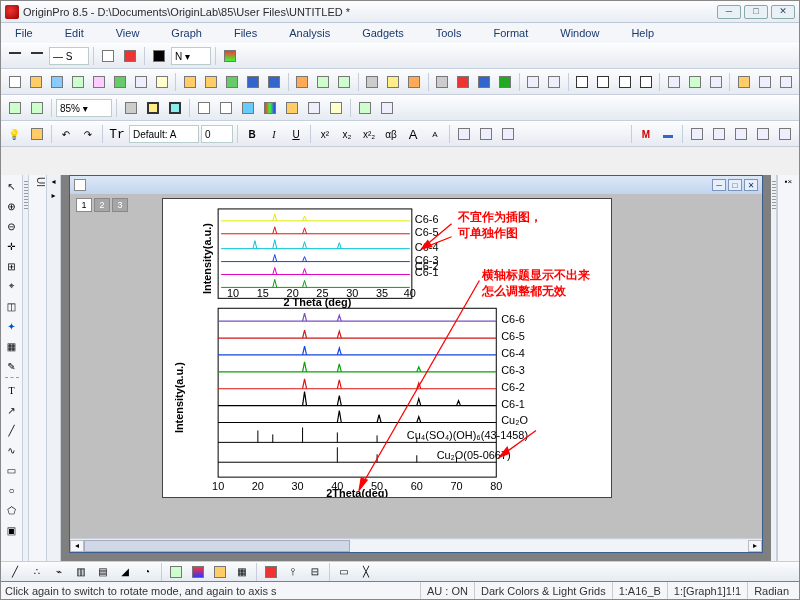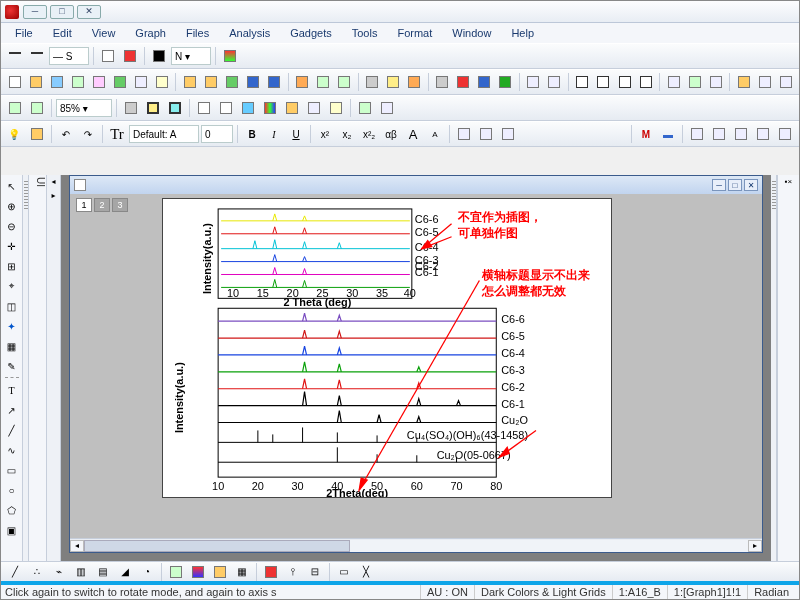--- a/index.html
+++ b/index.html
@@ -2,21 +2,21 @@
 <html><head>
 <meta charset="utf-8">
 <style>
 *{margin:0;padding:0;box-sizing:border-box;font-family:"Microsoft YaHei",Tahoma,sans-serif;font-size:11px;-webkit-user-select:none}
 body{background:#f0f0f0;width:800px;height:600px;overflow:hidden;position:relative;border:1px solid #888}
 .titlebar{height:22px;background:linear-gradient(#fdfdfe,#e8edf4);display:flex;align-items:center;padding:0 4px;border-bottom:1px solid #bcc7d8}
 .titlebar .logo{width:14px;height:14px;background:radial-gradient(circle at 40% 40%,#e33,#900);border-radius:2px;margin-right:4px}
 .titlebar .title{flex:1;color:#2a2a2a}
 .winbtns{display:flex;gap:3px}
 .winbtn{width:24px;height:14px;border:1px solid #8aa;background:#e9f1f7;border-radius:2px;display:flex;align-items:center;justify-content:center;color:#346;font-size:9px;line-height:1}
-.menubar{height:20px;background:#f4f6fa;display:flex;align-items:center;padding:0 4px;gap:0}
+.menubar{height:20px;background:#f4f6fa;display:flex;align-items:center;padding:0 4px;gap:12px}
 .menubar span{padding:2px 10px;color:#1a3a6e;cursor:default}
 .toolbar{height:26px;background:linear-gradient(#fbfcfd,#e6ebf2);border-top:1px solid #fff;border-bottom:1px solid #c6cedb;display:flex;align-items:center;padding:0 4px;gap:2px}
 .tbtn{width:20px;height:20px;border:1px solid transparent;display:flex;align-items:center;justify-content:center;font-size:10px;border-radius:2px}
 .tsep{width:1px;height:18px;background:#c6cedb;margin:0 2px}
 .tsel{height:18px;border:1px solid #bcc;background:#fff;padding:0 3px;font-size:10px;display:flex;align-items:center;min-width:40px}
 .ico{width:14px;height:14px;display:inline-block}
 .workspace{position:absolute;top:174px;bottom:38px;left:0;right:0;display:flex}
 .leftbar{width:22px;background:#f4f6fa;border-right:1px solid #c6cedb;display:flex;flex-direction:column;align-items:center;padding-top:2px;gap:2px}
 .leftbar .tbtn{width:18px;height:18px}
 .pegrip{width:6px;background:#eef1f6;border-right:1px solid #c6cedb;position:relative}
@@ -34,31 +34,32 @@
 .pagetabs{position:absolute;left:6px;top:4px;display:flex;gap:2px}
 .pagetabs div{width:16px;height:14px;background:#a6a6a6;color:#fff;font-size:9px;display:flex;align-items:center;justify-content:center;border:1px solid #888}
 .pagetabs div.active{background:#fff;color:#000}
 .plot{position:absolute;left:92px;top:4px;width:450px;height:300px;background:#fff;border:1px solid #444}
 .plot svg{width:100%;height:100%}
 .hscroll{position:absolute;left:0;right:0;bottom:0;height:14px;background:#e9edf3;border-top:1px solid #c6cedb;display:flex;align-items:center}
 .hscroll .arrow{width:14px;height:12px;background:#f4f6fa;border:1px solid #bbb;font-size:8px;display:flex;align-items:center;justify-content:center}
 .hscroll .track{flex:1;height:12px;background:#f0f3f8;position:relative}
 .hscroll .thumb{position:absolute;left:0;width:40%;height:100%;background:#cfd8e6;border:1px solid #aab}
 .bottombar{position:absolute;left:0;right:0;bottom:18px;height:20px;background:linear-gradient(#fbfcfd,#e6ebf2);border-top:1px solid #c6cedb;display:flex;align-items:center;padding:0 4px;gap:2px}
-.statusbar{position:absolute;left:0;right:0;bottom:0;height:18px;background:#f4f6fa;border-top:4px solid #0ea5e9;display:flex;align-items:center;padding:0 4px;font-size:10px;color:#333}
+.statusbar{position:absolute;left:0;right:0;bottom:0;height:18px;background:#f4f6fa;border-top:1px solid #0ea5e9;display:flex;align-items:center;padding:0 4px;font-size:10px;color:#333}
 .statusbar .cell{padding:0 6px;border-left:1px solid #ccc;height:100%;display:flex;align-items:center}
 .statusbar .stretch{flex:1}
 .annot{position:absolute;color:#f00;font-size:12px;font-weight:bold;line-height:1.3}
 .chip{width:12px;height:12px;border:1px solid #777}
 </style>
 </head>
 <body>
 
 <div class="titlebar">
   <div class="logo"></div>
+  <div class="title">OriginPro 8.5 - D:\Documents\OriginLab\85\User Files\UNTITLED *</div>
   <div class="winbtns">
     <div class="winbtn">─</div>
     <div class="winbtn">□</div>
     <div class="winbtn">✕</div>
   </div>
 </div>
 
 <div class="menubar">
   <span>File</span>
   <span>Edit</span>
@@ -267,21 +268,21 @@
 
 <div class="toolbar">
   <div class="tbtn">💡</div>
   <div class="tbtn">
       <span class="chip" style="background:#fc6"></span>
     </div>
   <div class="tsep"></div>
   <div class="tbtn">↶</div>
   <div class="tbtn">↷</div>
   <div class="tsep"></div>
-  <div class="tbtn" style="font-family:Liberation Serif, serif;font-size:15px">Tr</div>
+  <div class="tbtn" style="font-family:Liberation Mono, monospace;font-size:13px">Tr</div>
   <div class="tsel" style="min-width:70px">Default: A</div>
   <div class="tsel" style="min-width:32px">0</div>
   <div class="tsep"></div>
   <div class="tbtn" style="font-weight:bold">B</div>
   <div class="tbtn" style="font-style:italic;font-family:serif">I</div>
   <div class="tbtn" style="text-decoration:underline">U</div>
   <div class="tsep"></div>
   <div class="tbtn">x²</div>
   <div class="tbtn">x₂</div>
   <div class="tbtn">x²₂</div>

